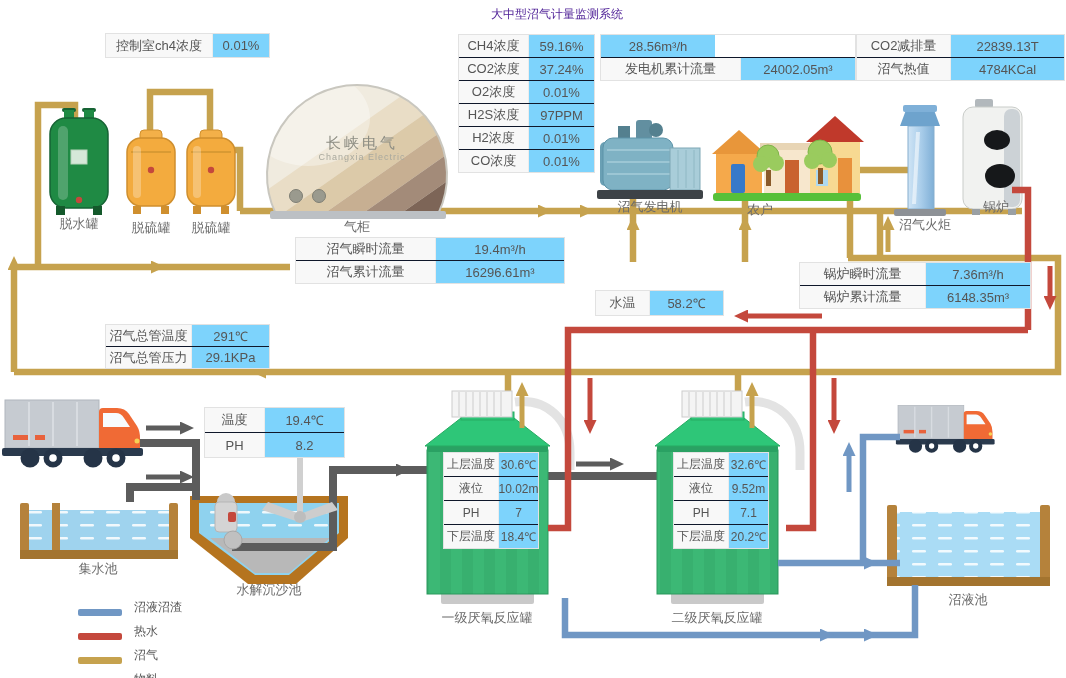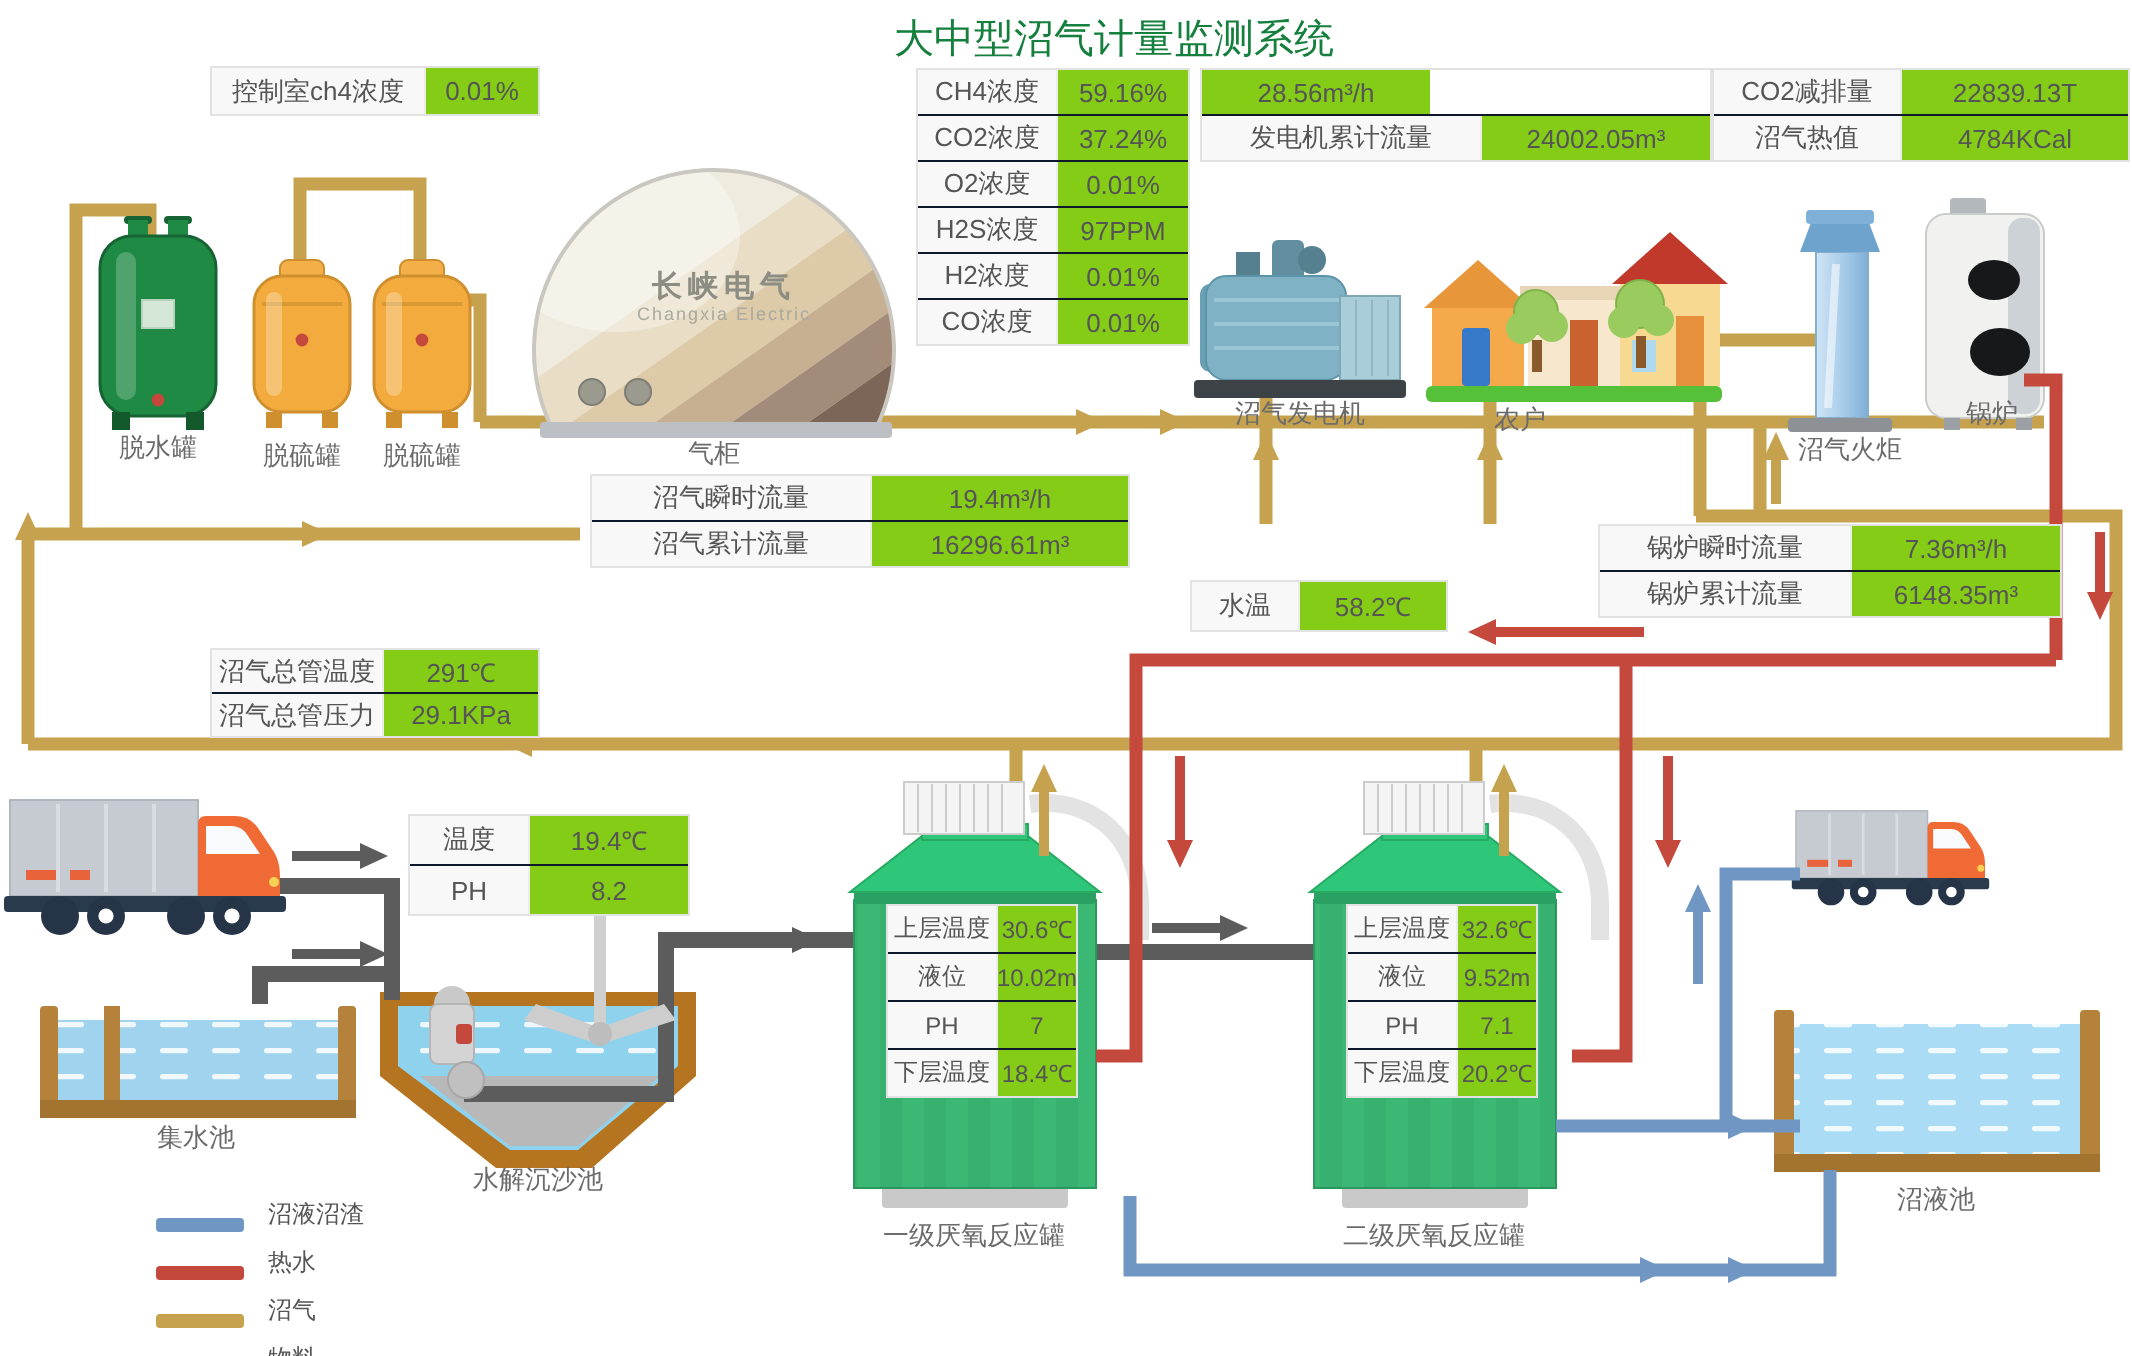--- a/index.html
+++ b/index.html
@@ -1,30 +1,30 @@
 <!DOCTYPE html>
 <html><head>
 <meta charset="utf-8">
 <style>
   *{margin:0;padding:0;box-sizing:border-box}
   body{font-family:"Liberation Sans",sans-serif;background:#ffffff}
   .stage{position:relative;width:1066px;height:678px;background:#fff;overflow:hidden}
   .stage>svg{position:absolute;left:0;top:0}
   .page-title{position:absolute;left:557px;top:6px;transform:translateX(-50%);
-    font-size:20px;color:#15803d;white-space:nowrap}
+    font-size:12px;color:#4c1d95;white-space:nowrap}
   .ptable{position:absolute;background:#fff;border:1px solid #e2e2e2;font-size:13px;color:#555}
   .ptable.small{font-size:12px}
   .trow{display:flex;border-bottom:1px solid #0f172a}
   .trow:last-child{border-bottom:none}
   .tc{display:flex;align-items:center;justify-content:center;height:var(--rh,22px);overflow:hidden;white-space:nowrap}
   .tc.lab{width:var(--lw,100px);background:#f8f8f8;border-right:1px solid #ececec}
-  .tc.val{width:var(--vw,80px);background:#84cc16}
+  .tc.val{width:var(--vw,80px);background:#7dd3fc}
   .plabel{position:absolute;font-size:13px;color:#6b6b6b;white-space:nowrap;transform:translateX(-50%)}
   .brand-zh{position:absolute;left:362px;top:134px;transform:translateX(-50%);
-    font-size:15px;font-weight:bold;letter-spacing:3px;color:#8d8d83;white-space:nowrap}
+    font-size:15px;font-weight:normal;letter-spacing:3px;color:#8d8d83;white-space:nowrap}
   .brand-en{position:absolute;left:362px;top:152px;transform:translateX(-50%);
     font-size:9px;letter-spacing:1px;color:#a9a99e;white-space:nowrap}
   .legend{position:absolute;left:78px;top:592px}
   .lgrow{display:flex;align-items:flex-end;height:24px}
   .lgsw{display:inline-block;width:44px;height:7px;border-radius:2px;margin-right:12px}
   .lglb{font-size:12px;color:#555}
 </style>
 </head>
 <body>
 

